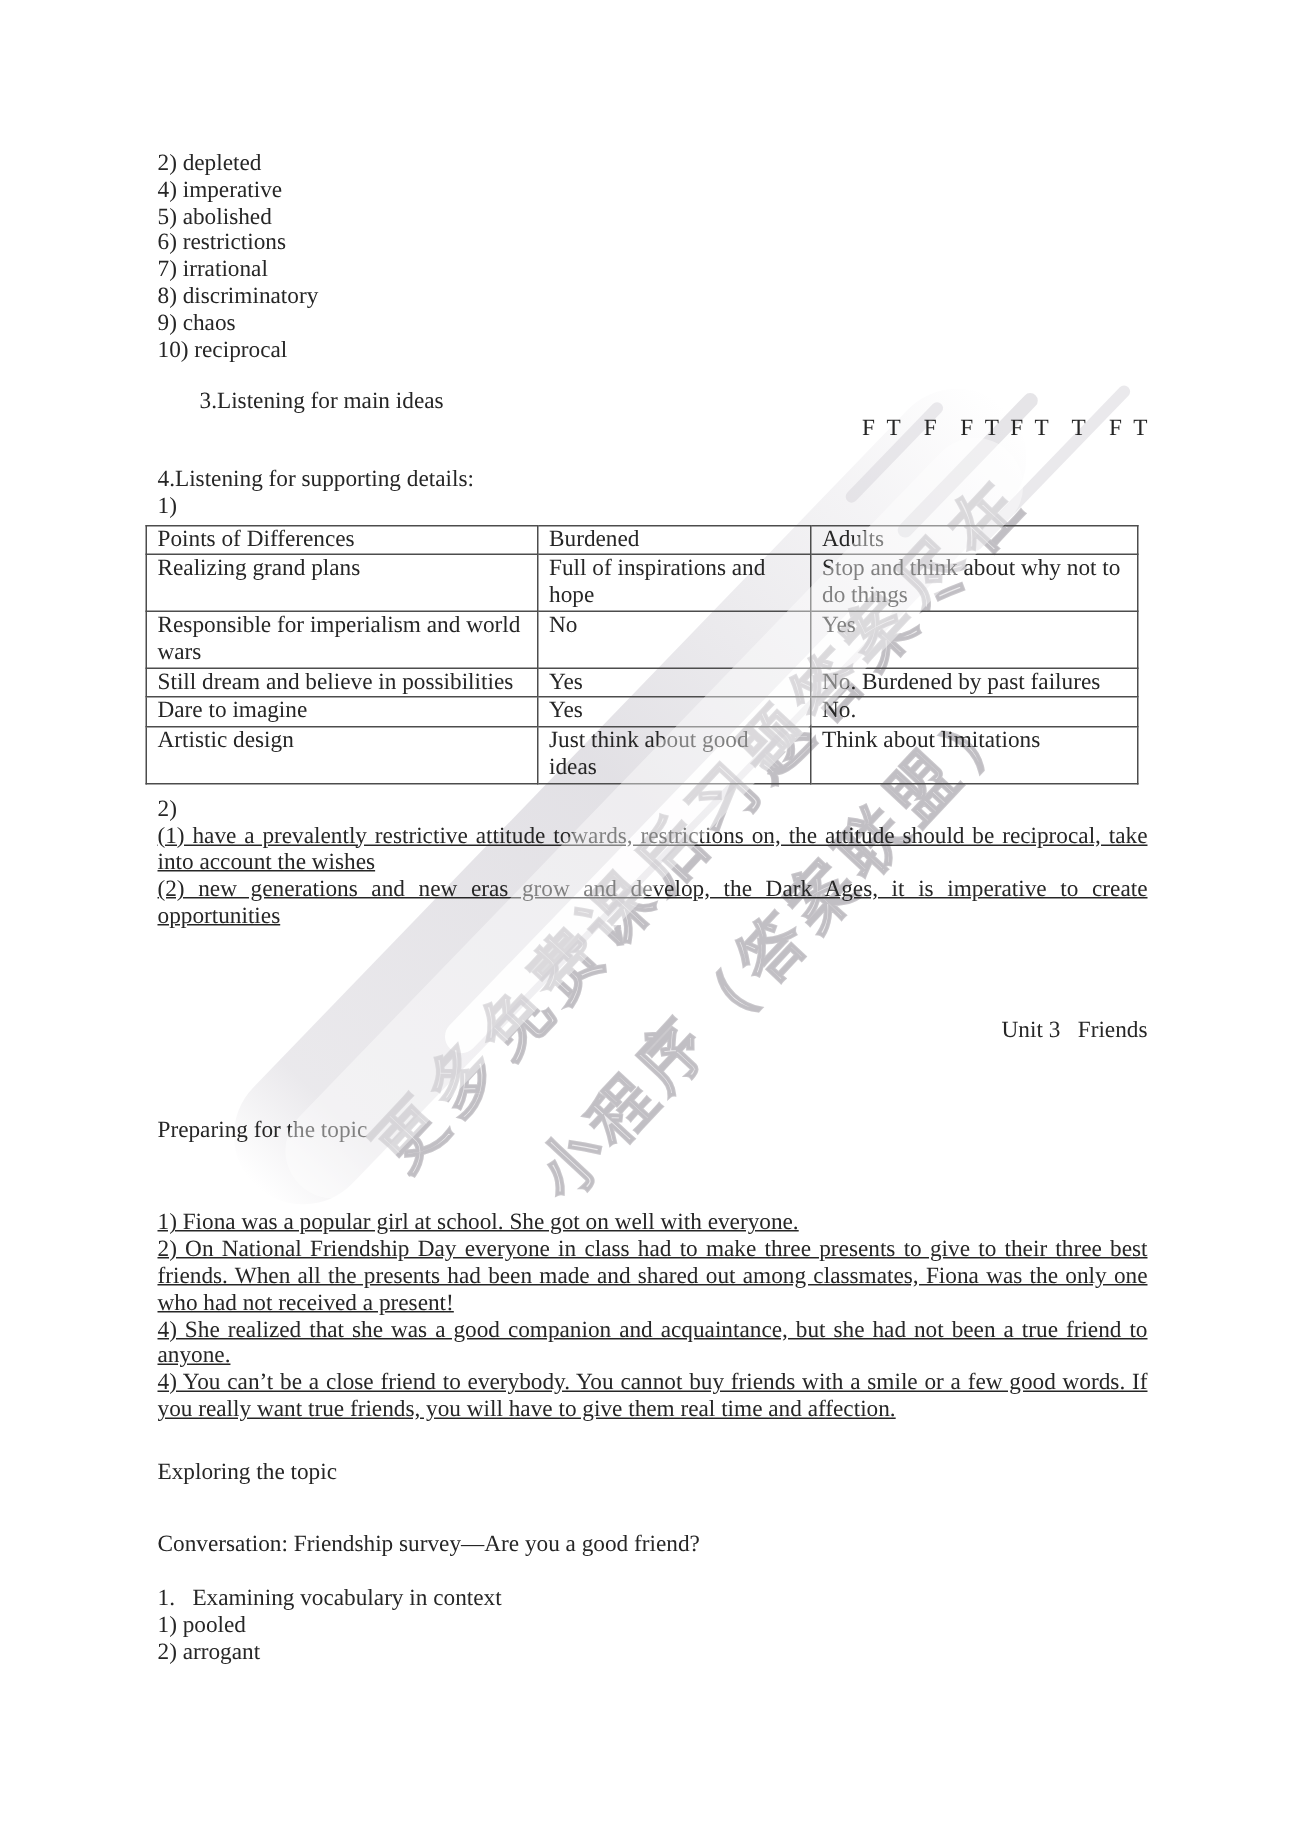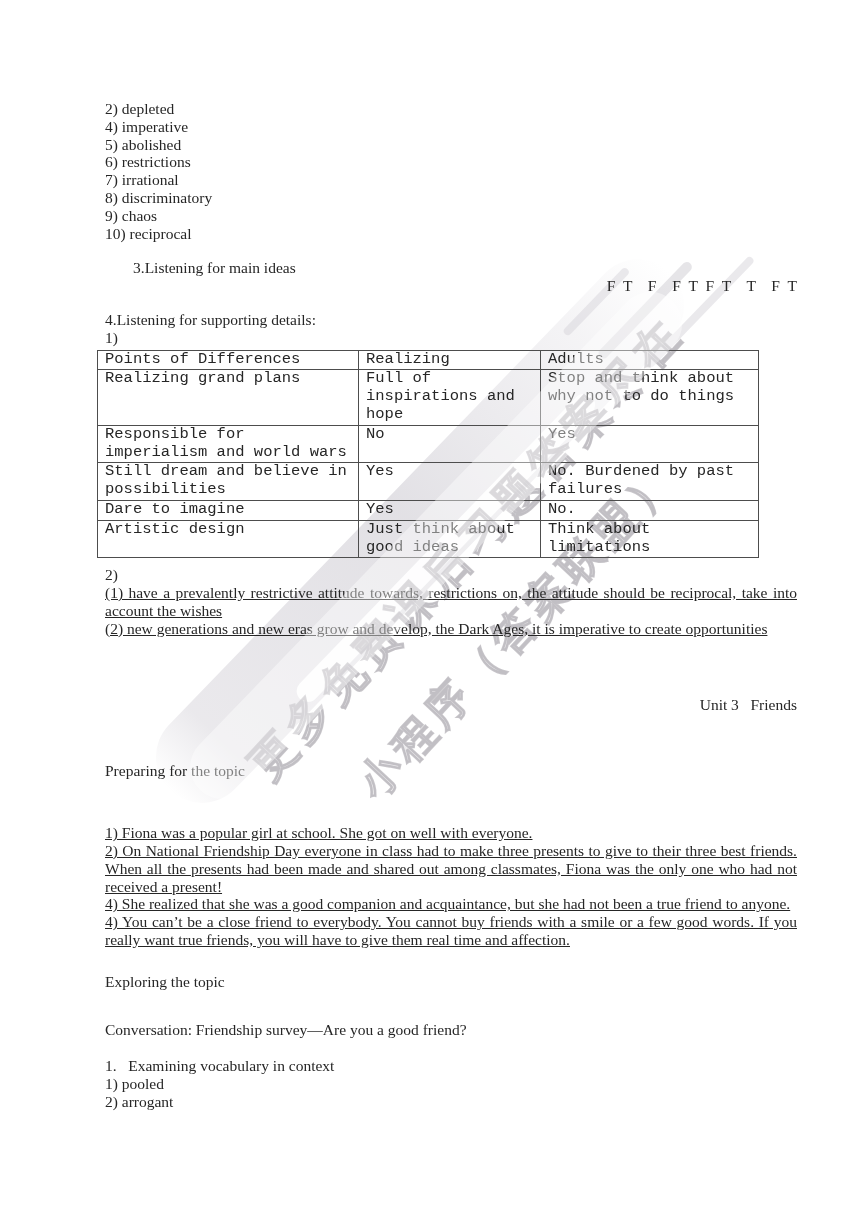--- a/index.html
+++ b/index.html
@@ -6,35 +6,34 @@
   body {
     width:868px; height:1228px;
     background:#ffffff;
     position:relative;
     overflow:hidden;
     font-family:"Liberation Serif", serif;
     color:#262626;
   }
   .content {
     position:relative; z-index:1;
-    padding:100px 71px 0 105px;
+    padding:100px 103px 0 105px;
     font-size:15.5px;
     line-height:17.8px;
   }
   .line { margin:0; }
   .answers { word-spacing:4px; white-space:pre-wrap;text-align:right; }
   .sec3-heading { margin-top:17px;margin-left:28px; }
   .sec4-heading { margin-top:16px; }
   table.answers-table {
     border-collapse:collapse;
     width:626px;
     margin-left:-8px;
     margin-top:3px;
     table-layout:fixed;
-    font-family:Liberation Mono, monospace;
   }
   table.answers-table th, table.answers-table td {
     border:1px solid #4d4d4d;
     padding:0 7px 1px 7px;
     font-weight:normal;
     text-align:left;
     vertical-align:top;
     font-size:15.5px;
     line-height:17.8px;
   }
@@ -125,21 +124,21 @@
 
   <table class="answers-table">
     <colgroup>
       <col style="width:261px">
       <col style="width:182px">
       <col style="width:218px">
     </colgroup>
     <tbody>
         <tr>
       <th>Points of Differences</th>
-      <th>Realizing</th>
+      <th>Burdened</th>
       <th>Adults</th>
     </tr>
     <tr>
       <td>Realizing grand plans</td>
       <td>Full of inspirations and hope</td>
       <td>Stop and think about why not to do things</td>
     </tr>
     <tr>
       <td>Responsible for imperialism and world wars</td>
       <td>No</td>

